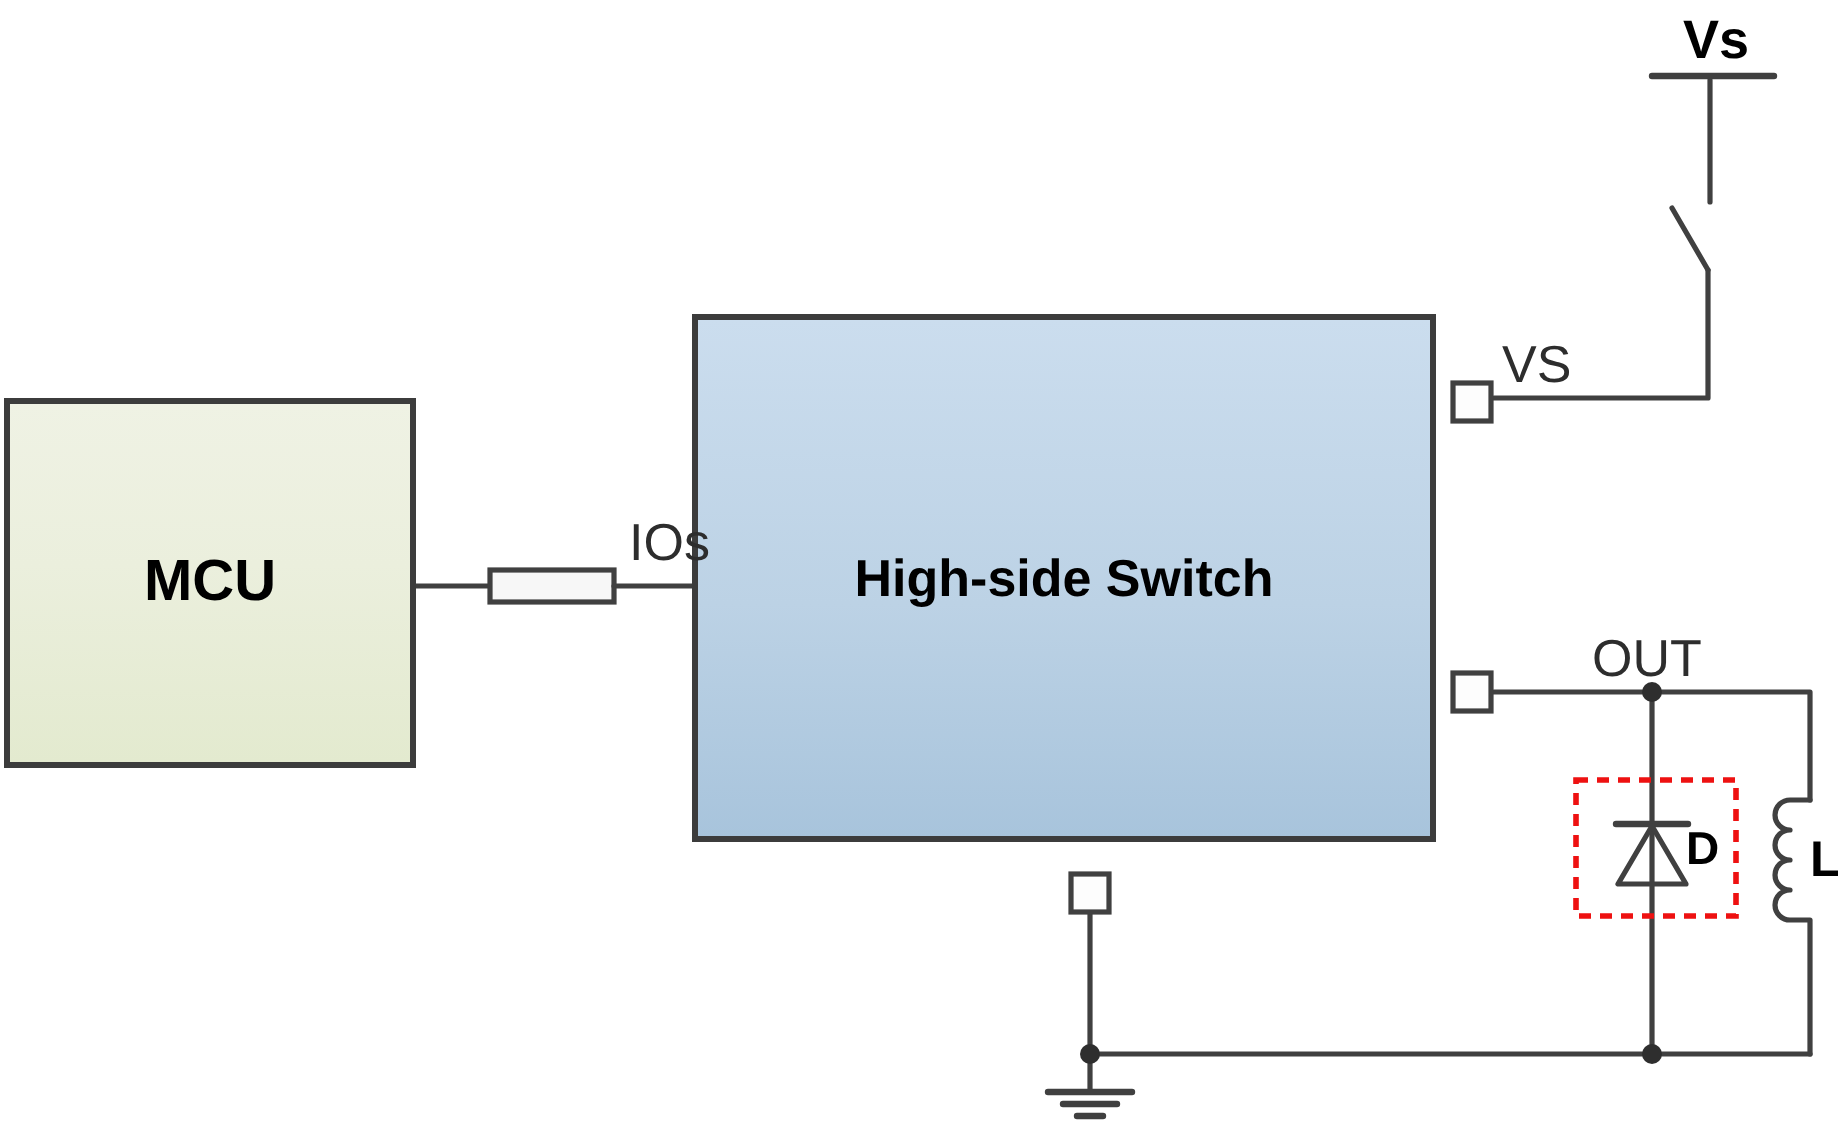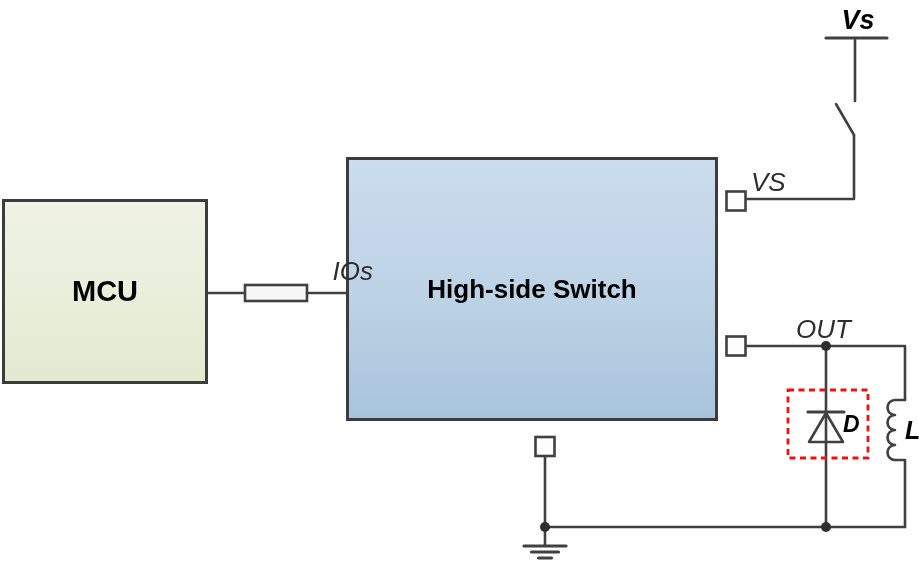--- a/index.html
+++ b/index.html
@@ -39,25 +39,24 @@
   .block.hss{
     left:346px;top:157px;width:372px;height:264px;
     background:linear-gradient(180deg,var(--switch-fill-top) 0%,#bcd2e5 55%,var(--switch-fill-bottom) 100%);
     font-size:26px;
   }
   .lbl{
     position:absolute;
     color:var(--label-color);
     font-size:26px;line-height:1;
     white-space:nowrap;
-    font-style:italic;
   }
   .lbl.bold{font-weight:bold;color:var(--text-color);}
   .lbl.vs-supply{left:858px;top:7px;transform:translateX(-50%);font-size:27px;}
-  .lbl.ios{left:373px;top:258px;transform:translateX(-100%);}
+  .lbl.ios{left:355px;top:258px;transform:translateX(-100%);}
   .lbl.vs-pin{left:751px;top:169px;}
   .lbl.out-pin{left:750px;top:316px;margin-left:46px;}
   .lbl.diode{left:843px;top:413px;font-size:23px;}
   .lbl.inductor{left:905px;top:418px;font-size:25px;}
   .wire{stroke:var(--wire-color);stroke-width:2.6;fill:none;stroke-linecap:round;stroke-linejoin:round;}
   .thick{stroke-width:3.2;}
   .pin{fill:var(--pin-fill);stroke:var(--wire-color);stroke-width:2.6;}
   .dot{fill:#2e2e2e;stroke:none;}
   .redbox{fill:none;stroke:var(--highlight-red);stroke-width:2.8;stroke-dasharray:6 4.5;}
   .comp-fill{fill:#f7f7f7;stroke:var(--wire-color);stroke-width:2.6;}

